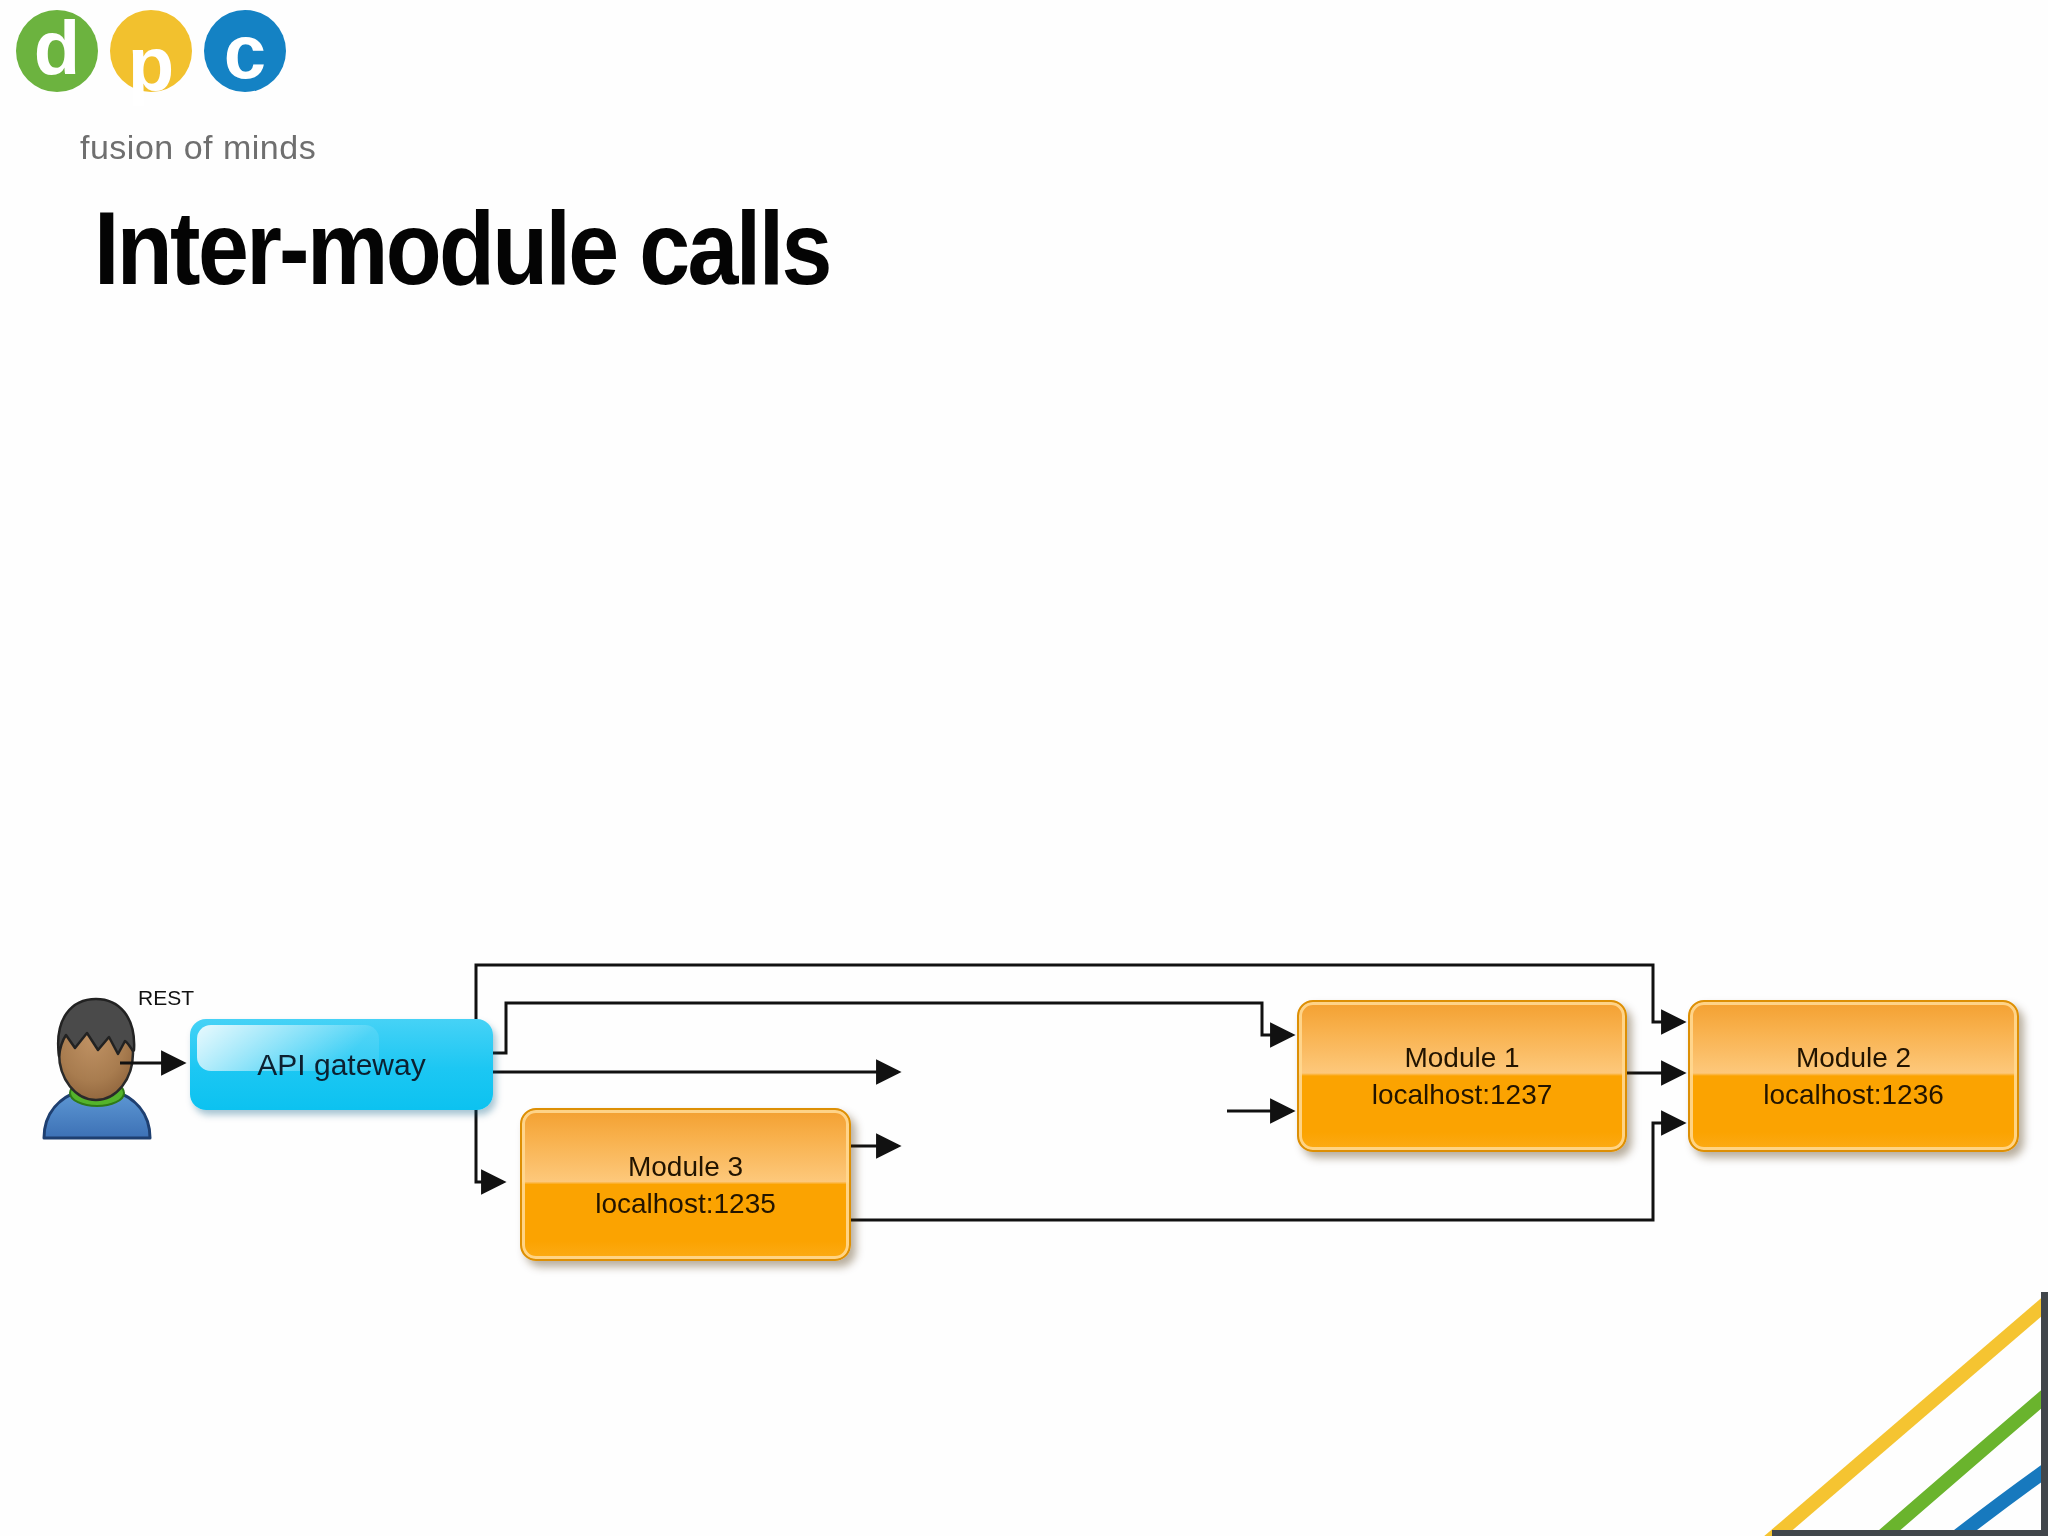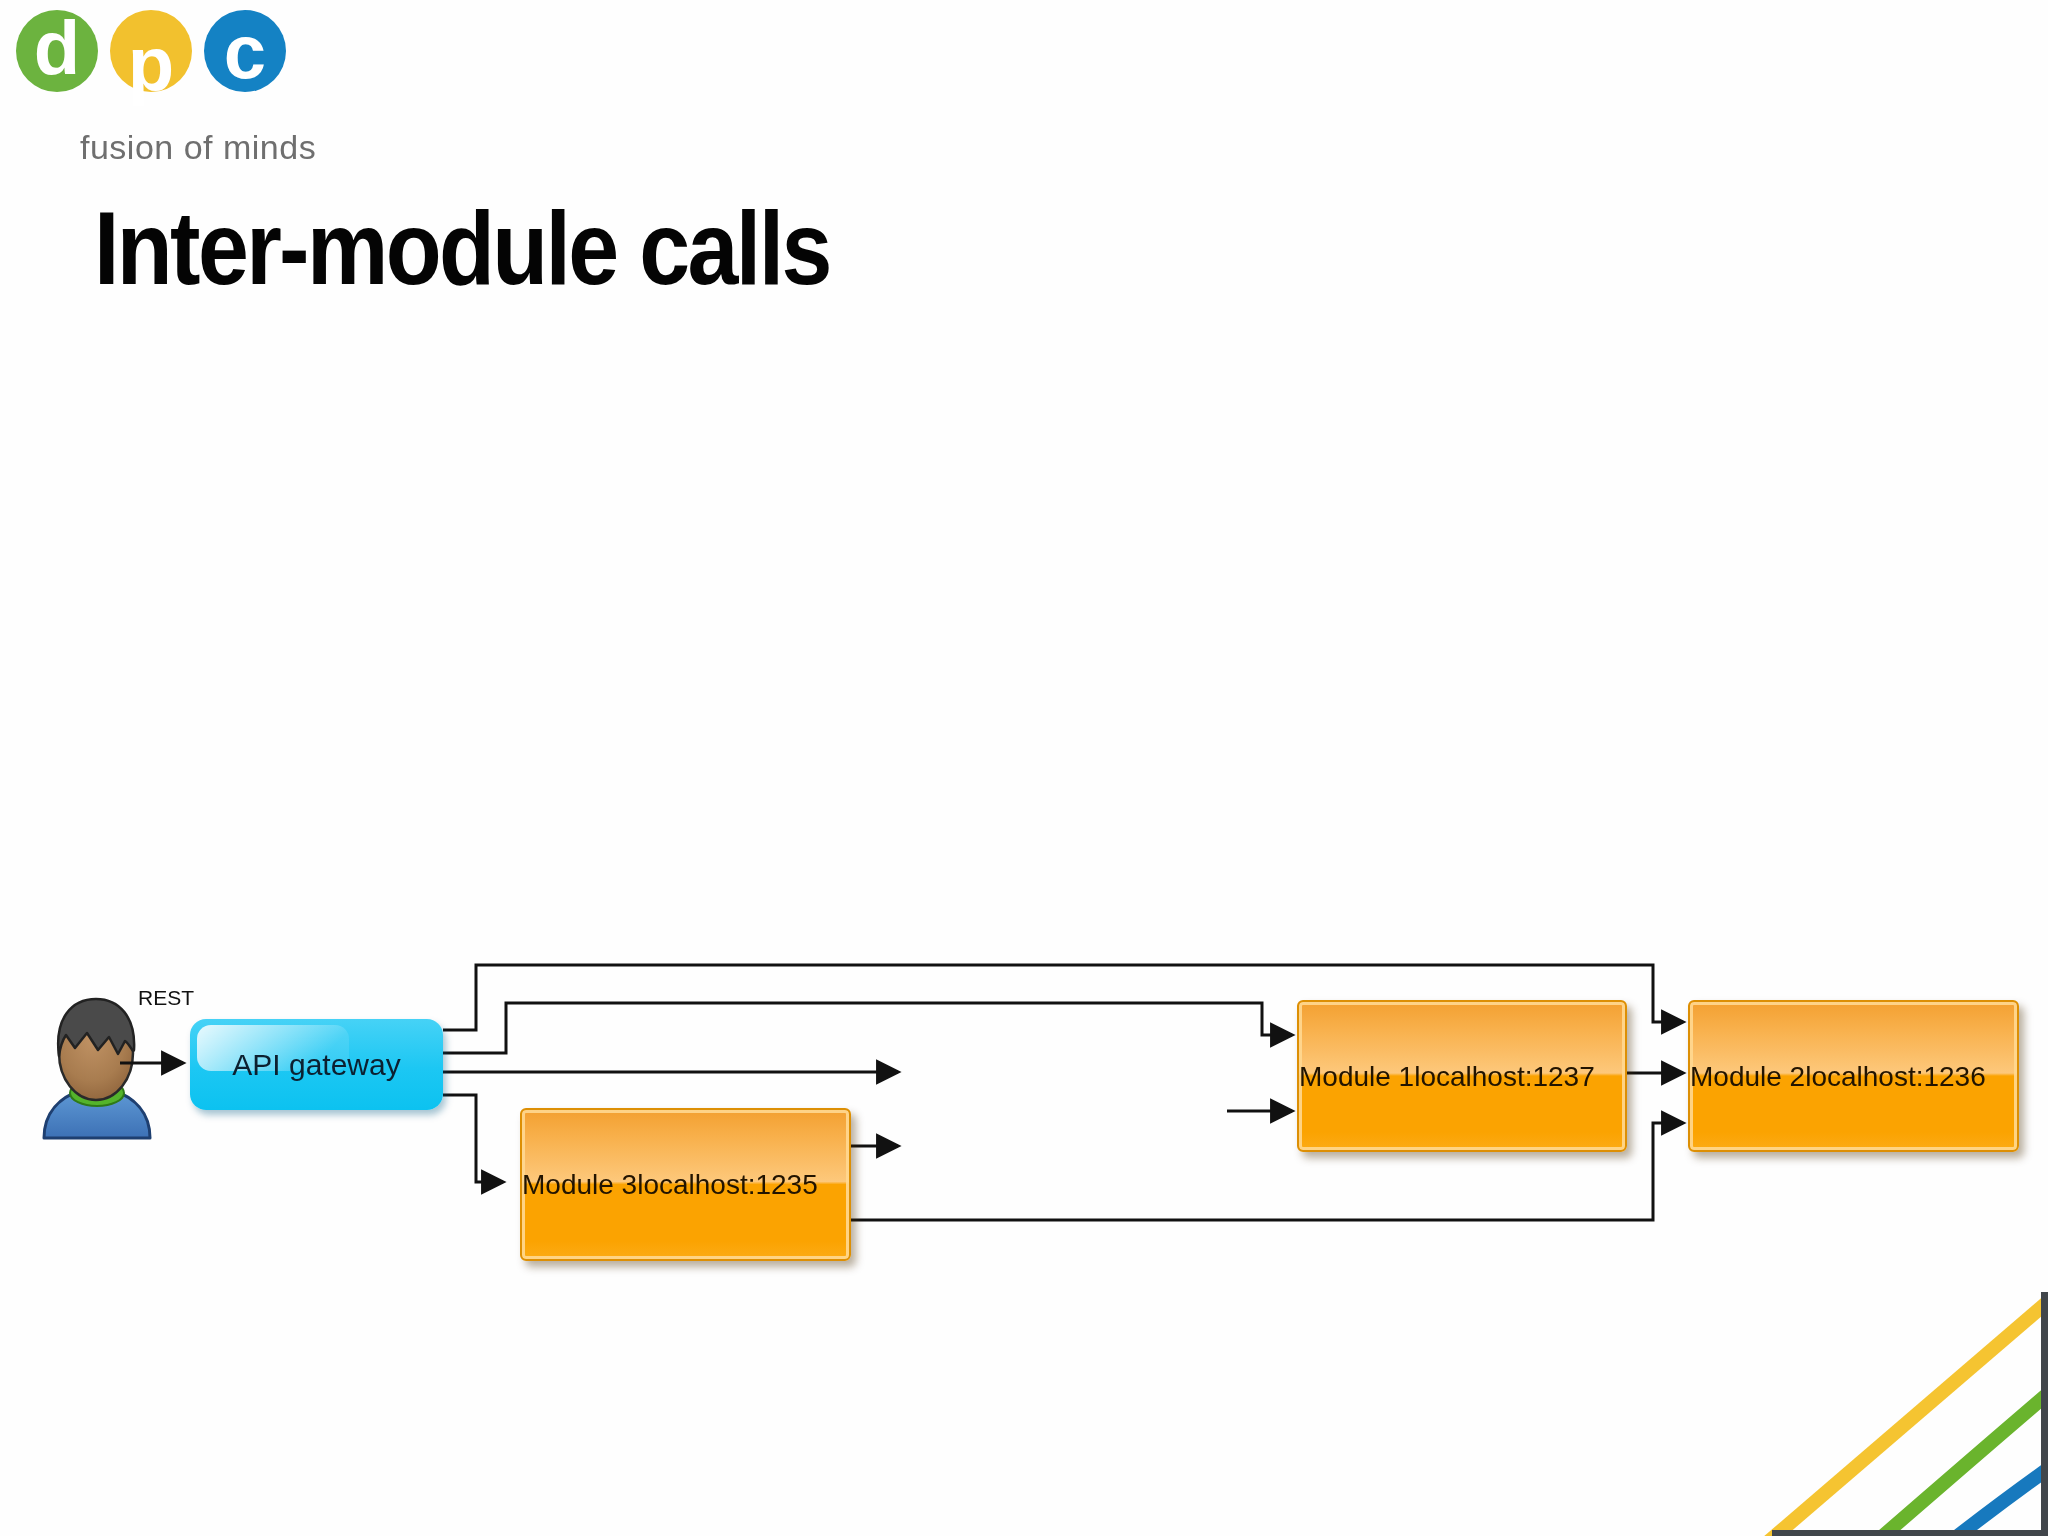--- a/index.html
+++ b/index.html
@@ -32,41 +32,41 @@
     transform:scaleX(0.88); transform-origin:0 50%;
   }
   
   .diagram-svg{position:absolute; left:0; top:0;}
   .rest-label{
     position:absolute; left:138px; top:986px;
     font-size:21px; color:#111; white-space:nowrap;
   }
   
   .gateway{
-    position:absolute; left:190px; top:1019px; width:253px; height:91px;
+    position:absolute; left:190px; top:1019px; width:303px; height:91px;
     border-radius:16px;
     background:linear-gradient(180deg,#46d2f6 0%,#1cc7f3 55%,#0cc2f0 100%);
     box-shadow:3px 5px 7px rgba(0,90,130,.35);
     display:flex; align-items:center; justify-content:center;
   }
   .gateway .gloss{
     position:absolute; left:7px; top:6px; width:60%; height:50%;
     border-radius:14px;
     background:linear-gradient(135deg,rgba(255,255,255,.88) 0%,rgba(255,255,255,.10) 80%);
   }
   .gateway-label{
     position:relative; font-size:30px; color:#0c2030; white-space:nowrap;
   }
   
   .module{
     position:absolute;
-    border:2px solid #dd8f04; border-radius:6px;
+    border:2px solid #dd8f04; border-radius:16px;
     background:linear-gradient(180deg,#f3a031 0%,#f8b04b 18%,#fdc87b 48%,#fba301 50%,#fba301 88%,#fcab16 100%);
     box-shadow:inset 0 0 0 3px rgba(255,216,145,.9), 5px 6px 9px rgba(70,45,0,.38);
-    display:flex; align-items:center; 
+    display:flex; flex-direction:column; align-items:center; justify-content:center;
     text-align:center; color:#221400;
   }
   .module .m-name,.module .m-host{font-size:28px; line-height:37px; white-space:nowrap;}
   .module-1{left:1297px; top:1000px; width:326px; height:148px;}
   .module-2{left:1688px; top:1000px; width:327px; height:148px;}
   .module-3{left:508px;  top:1108px; width:327px; height:149px;margin-left:12px;}
   .module-4{left:903px;  top:1038px; width:324px; height:147px;}
   
   .edge-right{position:absolute; right:0; top:1292px; width:7px; height:244px; background:#41464b;}
   .edge-bottom{position:absolute; left:1772px; bottom:0; width:276px; height:6px; background:#41464b;}

